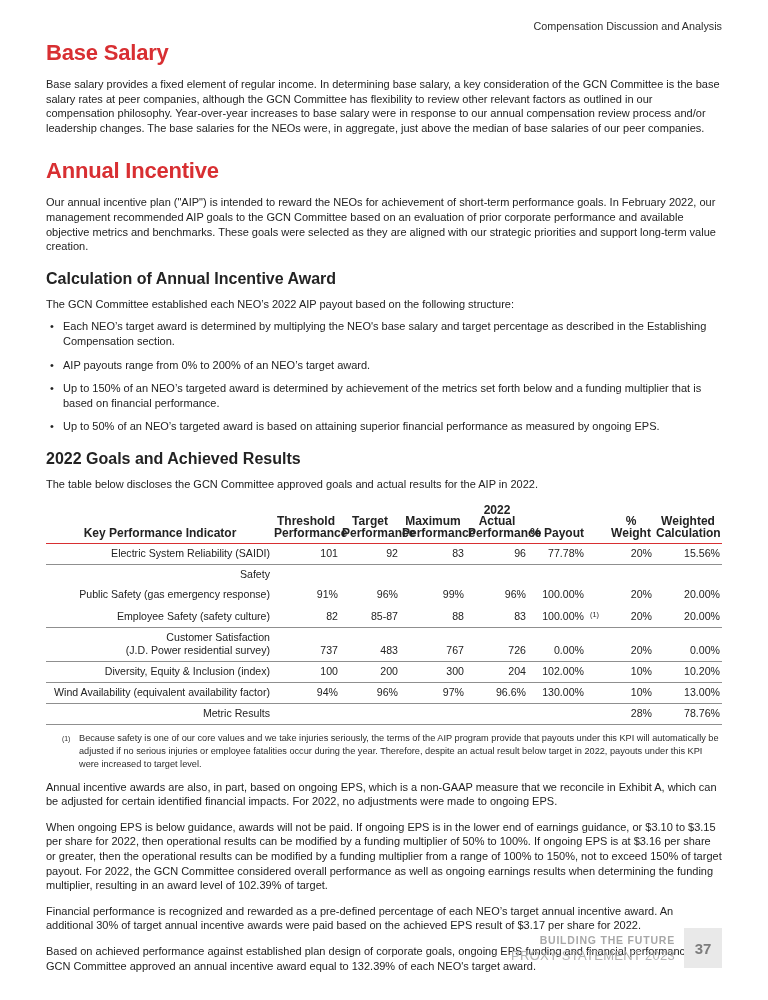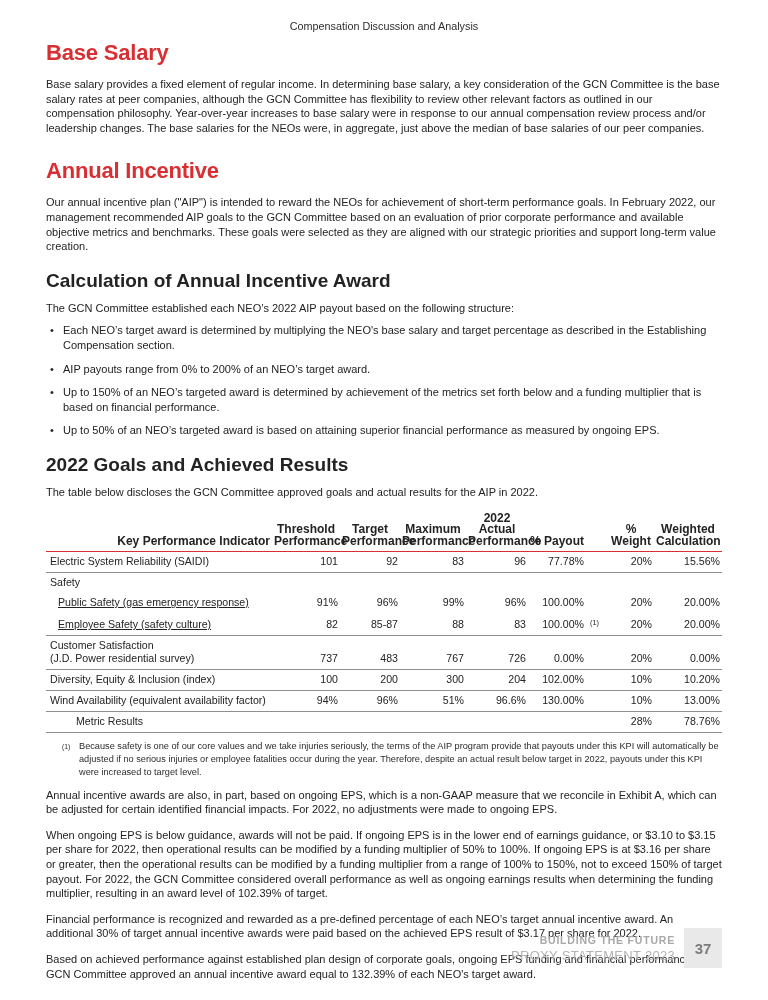--- a/index.html
+++ b/index.html
@@ -9,36 +9,36 @@
     width:768px; height:1000px;
     background:#ffffff;
     font-family:"Liberation Sans", sans-serif;
     color:#232323;
     overflow:hidden;
     margin:0 auto;
   }
   .content { padding:20px 46px 0 46px; }
 
   .doc-header {
-    text-align:center;
+    text-align:right;
     font-size:10.8px;
     color:#2e2e2e;
   }
 
   h1.section-title {
     color:#d82f32;
     font-size:22px;
     font-weight:bold;
     letter-spacing:-0.2px;
     margin:8px 0 11px 0;
   }
   h1.section-title.gap-top { margin-top:23px; }
 
   h2.sub-title {
-    font-size:19px;
+    font-size:16px;
     font-weight:bold;
     color:#232323;
     margin:16px 0 9px 0;
   }
 
   p.body {
     font-size:11px;
     line-height:14.6px;
     margin:0 0 11px 0;
   }
@@ -66,30 +66,30 @@
   }
   table.aip th {
     font-weight:bold;
     font-size:12px;
     line-height:11.6px;
     vertical-align:bottom;
     text-align:center;
     padding:0 2px 4px 2px;
     border-bottom:1.5px solid #d82f32;
   }
-  table.aip th.left { text-align:right; padding-left:4px; }
+  table.aip th.left { text-align:center; padding-left:4px; }
   table.aip td {
     font-size:10.6px;
     line-height:13px;
     vertical-align:bottom;
     padding:3px 2px 4px 2px;
   }
   table.aip td.num { text-align:right; }
-  table.aip td.kpi { text-align:left; padding-left:4px; }
-  table.aip td.kpi.ind1 { padding-left:12px;text-decoration:underline; }
+  table.aip td.kpi { text-align:right; padding-left:4px; }
+  table.aip td.kpi.ind1 { padding-left:12px; }
   table.aip td.kpi.ind2 { padding-left:30px; }
   table.aip td.note { font-size:7.3px; text-align:left; padding-bottom:6px; padding-left:4px; }
   table.aip tr.rule td { border-bottom:1px solid #8f8f8f; }
 
   .footnote {
     display:flex;
     margin-top:7px;
     font-size:9.2px;
     line-height:12.8px;
     color:#2b2b2b;
@@ -242,21 +242,21 @@
             <td class="num">204</td>
             <td class="num">102.00%</td>
             <td class="note"></td>
             <td class="num">10%</td>
             <td class="num">10.20%</td>
           </tr>
           <tr class="rule">
             <td class="kpi ind0">Wind Availability (equivalent availability factor)</td>
             <td class="num">94%</td>
             <td class="num">96%</td>
-            <td class="num">51%</td>
+            <td class="num">97%</td>
             <td class="num">96.6%</td>
             <td class="num">130.00%</td>
             <td class="note"></td>
             <td class="num">10%</td>
             <td class="num">13.00%</td>
           </tr>
           <tr class="rule">
             <td class="kpi ind2">Metric Results</td>
             <td class="num"></td>
             <td class="num"></td>

